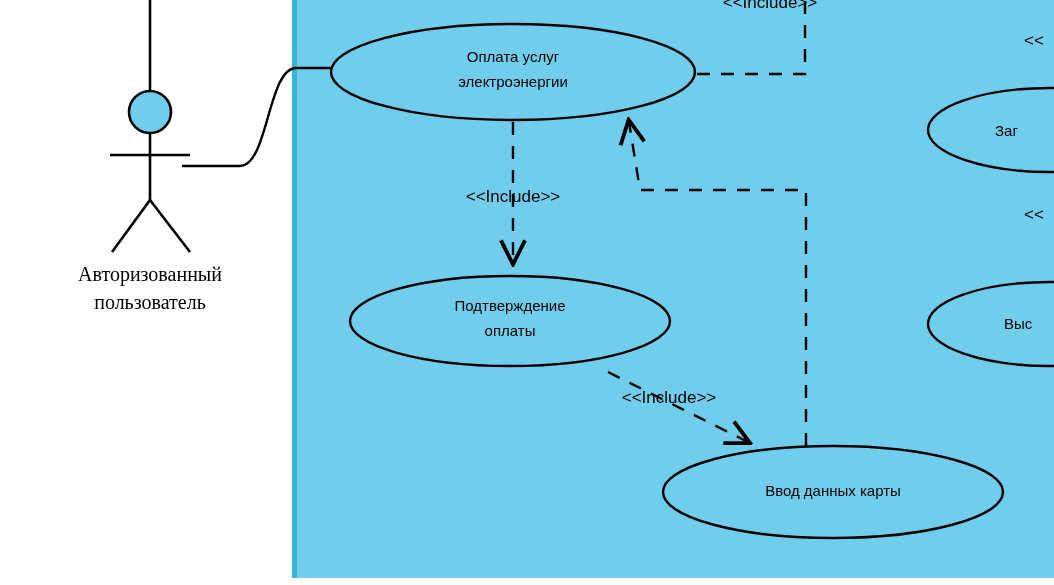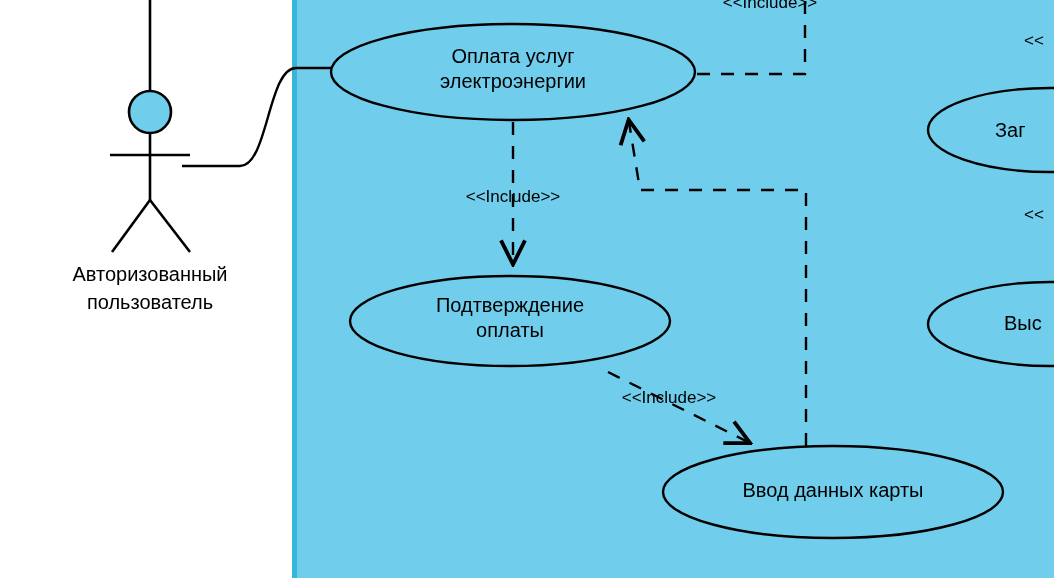--- a/index.html
+++ b/index.html
@@ -29,21 +29,21 @@
     position: absolute;
     left: 0;
     top: 0;
     width: 1054px;
     height: 585px;
   }
   .node-label {
     position: absolute;
     text-align: center;
     color: #000000;
-    font-size: 20px;
+    font-size: 15px;
     line-height: 25px;
     white-space: pre-line;
     pointer-events: none;
   }
   .edge-label {
     position: absolute;
     text-align: center;
     color: #000000;
     font-size: 17px;
     line-height: 22px;
@@ -95,21 +95,21 @@
 
     <path d="M697,74 L805,74 L805,0" fill="none" stroke="#000" stroke-width="2.4" stroke-dasharray="13,11"></path>
 
     <line x1="513" y1="122" x2="513" y2="262" stroke="#000" stroke-width="2.4" stroke-dasharray="13,11" marker-end="url(#arrow-open)"></line>
 
     <path d="M608,372 L748,442" fill="none" stroke="#000" stroke-width="2.4" stroke-dasharray="13,11" marker-end="url(#arrow-open)"></path>
 
     <path d="M806,446 L806,190 L640,190 L629,122" fill="none" stroke="#000" stroke-width="2.4" stroke-dasharray="13,11" marker-end="url(#arrow-open)"></path>
   </svg>
 
-  <div class="actor-label" style="left:10px; top:260px; width:280px;">Авторизованный
+  <div class="actor-label" style="left:10px; top:260px; width:280px;font-family:Liberation Serif, serif;">Авторизованный
 пользователь</div>
 
   <div class="node-label" style="left:373px; top:44px; width:280px;">Оплата услуг
 электроэнергии</div>
 
   <div class="node-label" style="left:703px; top:478px; width:260px;">Ввод данных карты</div>
 
   <div class="node-label" style="left:380px; top:293px; width:260px;">Подтверждение
 оплаты</div>
 

